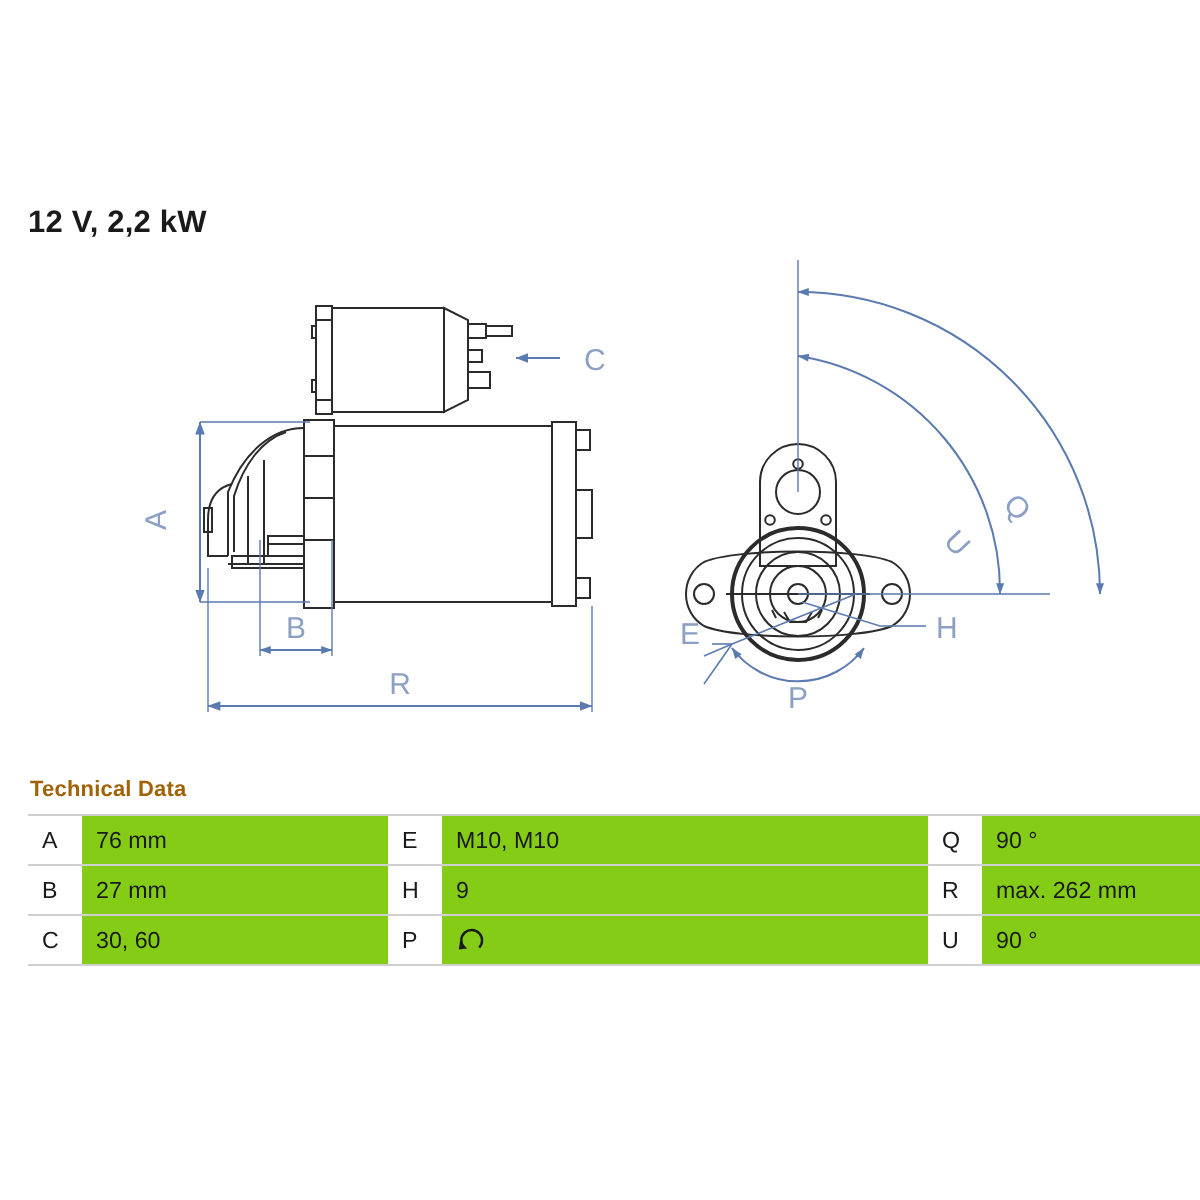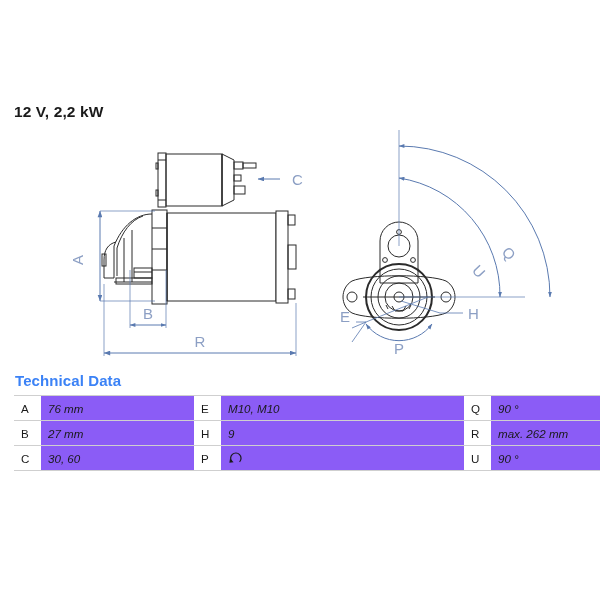--- a/index.html
+++ b/index.html
@@ -44,24 +44,24 @@
   .drawings svg { display: block; }
 
   
   .techdata {
     position: absolute;
     left: 14px;
     top: 372px;
     width: 572px;
   }
   .techdata-heading {
-    font-size: 15px;
+    font-size: 11px;
     font-weight: bold;
-    color: #3b82f6;
-    margin: 0 0 6px 1px;
+    color: #a16207;
+    margin: 17px 0 6px 1px;
     letter-spacing: 0.1px;
   }
   table.spec-table {
     border-collapse: collapse;
     width: 572px;
     table-layout: fixed;
     font-size: 11.6px;
   }
   table.spec-table tr {
     height: 25px;
@@ -76,22 +76,21 @@
   }
   table.spec-table tr:last-child td {
     border-bottom: 1px solid #cfcfcf;
   }
   td.key {
     background: #ffffff;
     width: 20px;
     padding-left: 6px;
   }
   td.val {
-    background: #8b5cf6;
-    font-style: italic;
+    background: #84cc16;
   }
   td.val-a  { width: 146px; }
   td.val-b  { width: 236px; margin-top: 27px; }
   td.val-c  { width: 134px; }
   .rot-icon {
     display: inline-block;
     vertical-align: -3px;
     width: 15px;
     height: 15px;
   }

